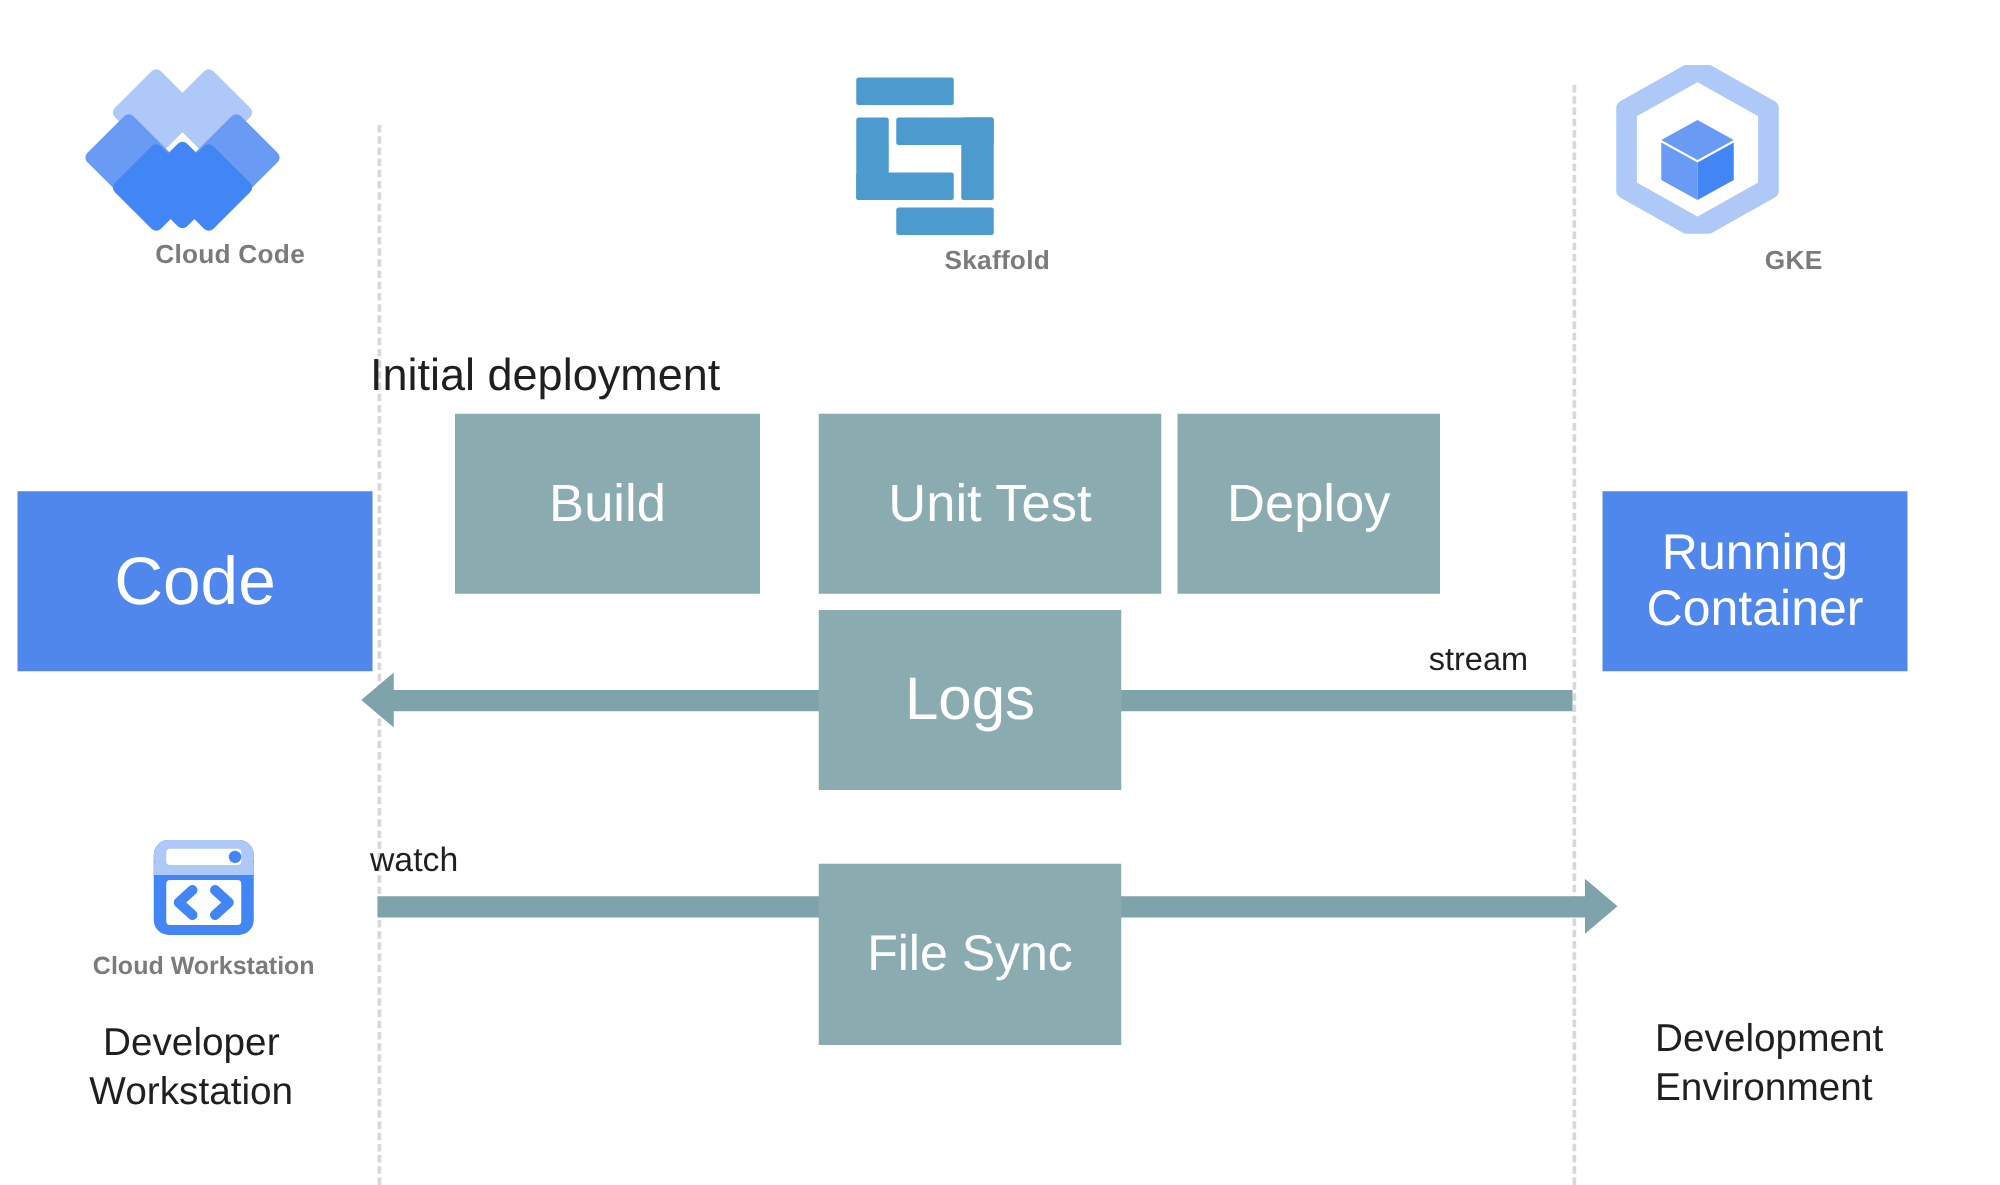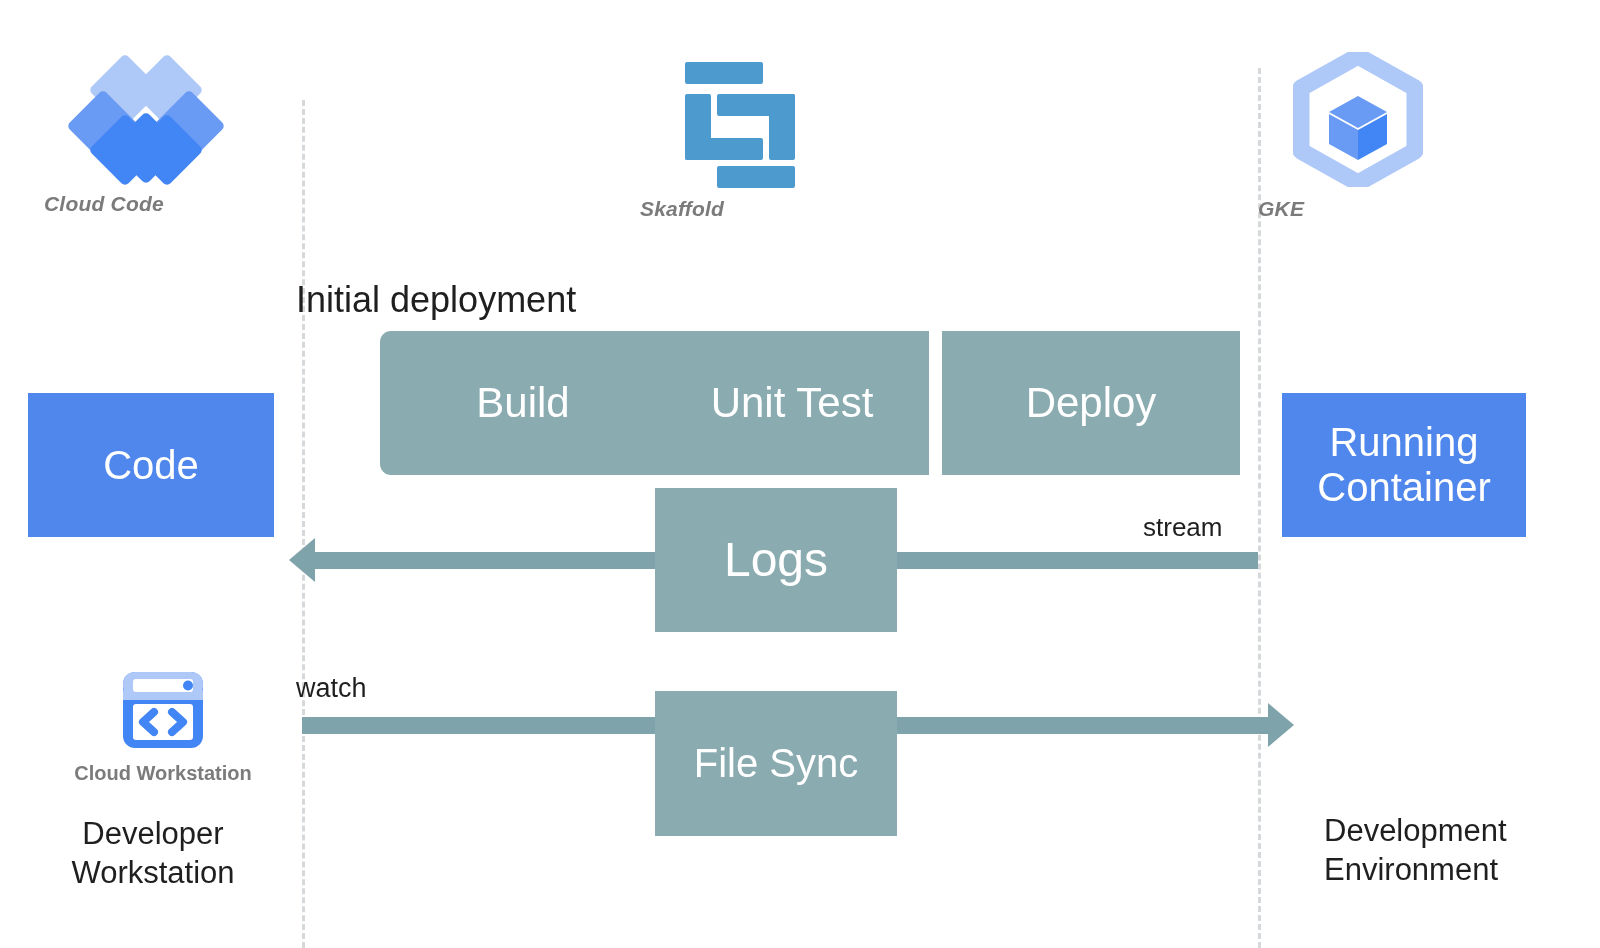--- a/index.html
+++ b/index.html
@@ -23,22 +23,21 @@
     position: absolute;
     width: 0;
     border-left: 3px dashed #d6d9db;
   }
   #boundary-left  { left: 302px;  top: 100px; height: 848px; }
   #boundary-right { left: 1258px; top: 68px;  height: 880px; }
 
   
   .logo-block {
     position: absolute;
-    text-align: left;
-    font-style: italic;
+    text-align: right;
   }
   .logo-caption {
     font-size: 21px;
     font-weight: bold;
     color: #7b7b7b;
     letter-spacing: .2px;
     margin-top: 10px;
     white-space: nowrap;
   }
 
@@ -67,24 +66,24 @@
     align-items: center;
     justify-content: center;
     color: #ffffff;
     font-weight: 400;
     line-height: 1.12;
     text-align: center;
   }
   .box-teal { background: #8aabb0; }
   .box-blue { background: #5087ec; }
 
-  #box-code            { left: 28px;  top: 393px; width: 246px; height: 144px; font-size: 40px; }
-  #box-build           { left: 380px; top: 331px; width: 286px; height: 144px; font-size: 42px; border-radius: 11px; }
+  #box-code            { left: 14px;  top: 393px; width: 284px; height: 144px; font-size: 54px; }
+  #box-build           { left: 364px; top: 331px; width: 244px; height: 144px; font-size: 42px; }
   #box-unit-test       { left: 655px; top: 331px; width: 274px; height: 144px; font-size: 42px; }
-  #box-deploy          { left: 942px; top: 331px; width: 298px; height: 144px; font-size: 42px; text-align: right; }
+  #box-deploy          { left: 942px; top: 331px; width: 210px; height: 144px; font-size: 42px; text-align: right; }
   #box-logs            { left: 655px; top: 488px; width: 242px; height: 144px; font-size: 48px; }
   #box-file-sync       { left: 655px; top: 655px; width: 242px; height: 145px; font-size: 40px; margin-top: 36px; }
   #box-running-container { left: 1282px; top: 393px; width: 244px; height: 144px; font-size: 40px; }
 
   
   .arrow-shaft {
     position: absolute;
     background: #7fa3aa;
     height: 17px;
   }

